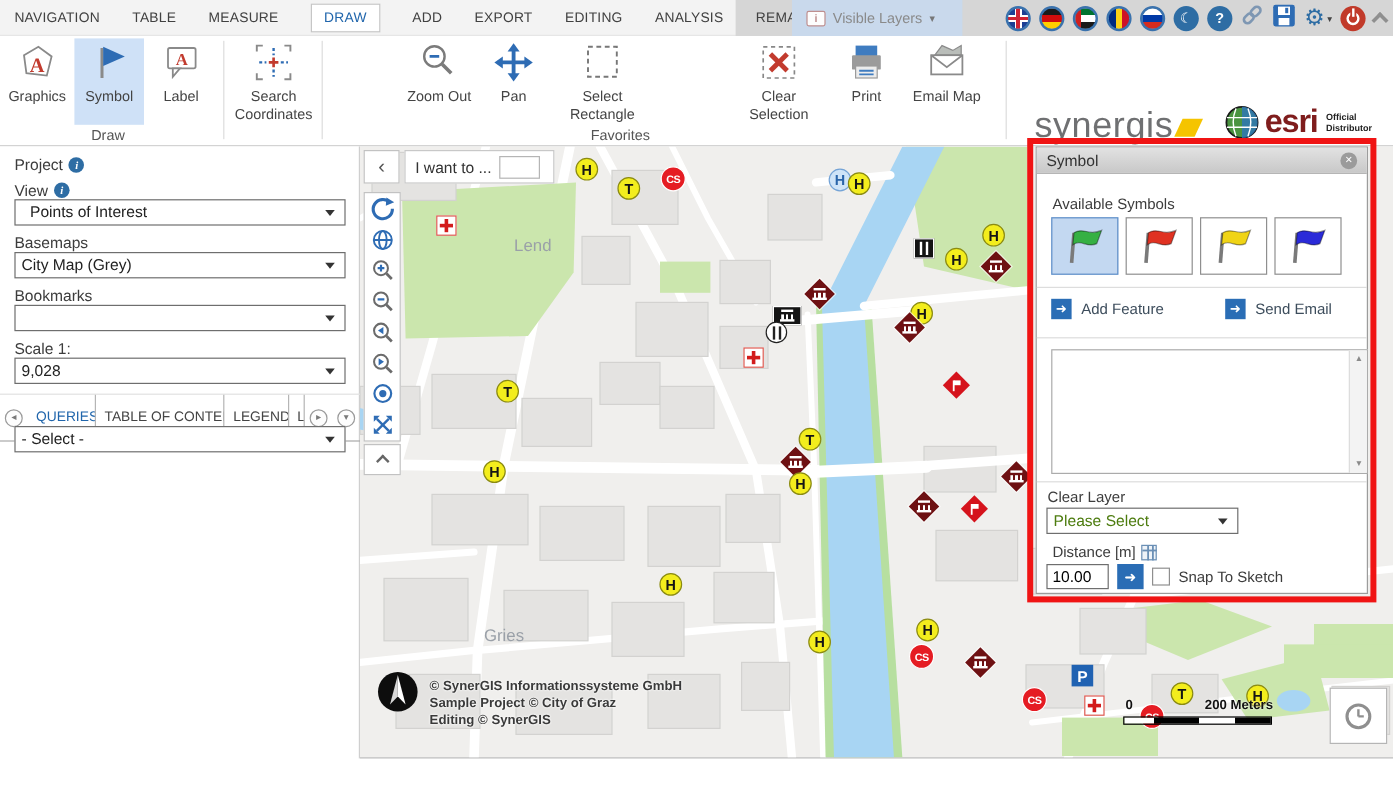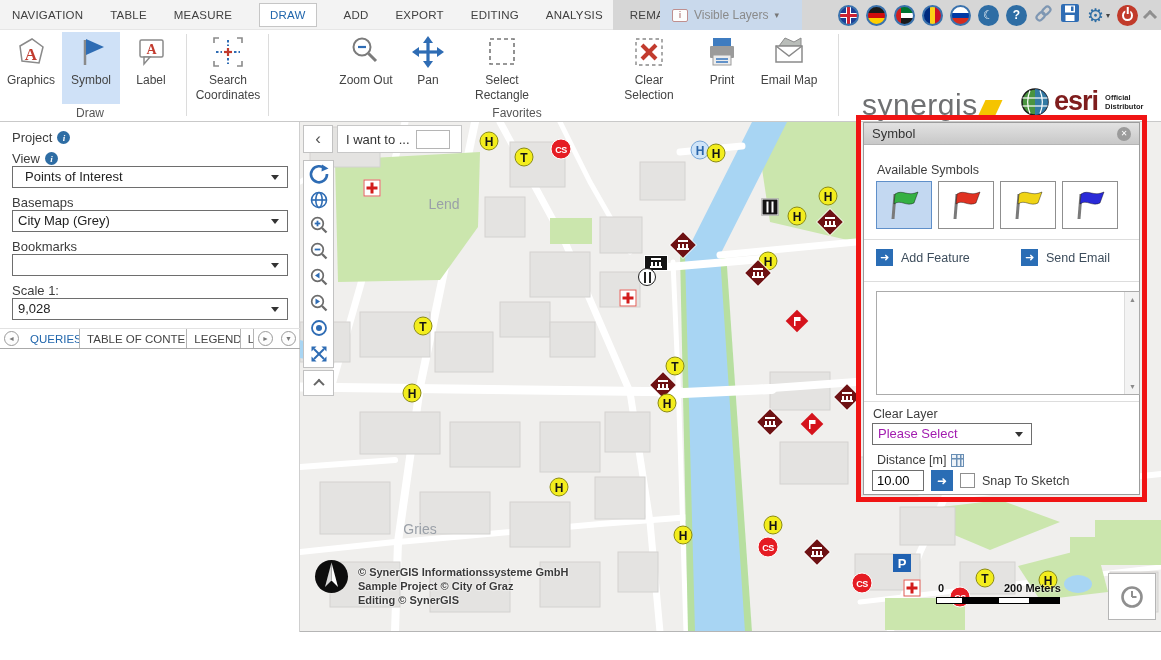--- a/index.html
+++ b/index.html
@@ -53,21 +53,21 @@
   .esri-text { font-size:27px; font-weight:bold; color:#7f1d1d; letter-spacing:-1px; }
   .esri-tag { font-size:7.5px; font-weight:bold; color:#222; line-height:1.2; margin-left:3px; }
 
   
   .sidebar { position:absolute; left:0; top:122px; width:300px; height:510px; background:#fff; border-right:1px solid #cfcfcf; }
   .sb-label { position:absolute; left:12px; font-size:13px; color:#3c3c3c; display:flex; align-items:center; gap:5px; }
   .info-i { width:13px; height:13px; border-radius:50%; background:#2e6da4; color:#fff; font-size:9px; font-weight:bold; font-style:italic; display:flex; align-items:center; justify-content:center; font-family:"Liberation Serif",serif; }
   .dd { position:absolute; left:12px; width:276px; height:22px; border:1px solid #6e6e6e; background:#fff; font-size:13px; color:#222; line-height:20px; padding-left:5px; }
   .dd::after { content:""; position:absolute; right:8px; top:8px; border-left:4.5px solid transparent; border-right:4.5px solid transparent; border-top:5px solid #333; }
   .dd.indent { padding-left:12px; }
-  .tabstrip { position:absolute; left:0; top:206px; width:300px; height:21px; display:flex; align-items:stretch; border-top:1px solid #e2e2e2; border-bottom:1px solid #aaa; }
+  .tabstrip { position:absolute; left:0; top:206px; width:300px; height:40px; display:flex; align-items:stretch; border-top:1px solid #e2e2e2; border-bottom:1px solid #aaa; }
   .tab { font-size:11.5px; color:#444; display:flex; align-items:center; padding:0 7px; border-right:1px solid #b5b5b5; white-space:nowrap; overflow:hidden; }
   .tab.active { color:#2166ac; }
   .tab.trunc { max-width:15px; padding-right:0; }
   .tcircle { width:15px; height:15px; border:1px solid #9a9a9a; border-radius:50%; color:#7a7a7a; font-size:7px; display:flex; align-items:center; justify-content:center; align-self:center; margin:0 4px; flex:0 0 auto; background:#fdfdfd; }
 
   
   .map { position:absolute; left:300px; top:122px; width:861px; height:510px; background:#f0efed; overflow:hidden; border-bottom:1px solid #b5b5b5; }
   .map svg.bgmap { position:absolute; left:0; top:0; }
   .place-label { position:absolute; transform:translate(-50%,-50%); color:#9aa0a8; font-size:14px; z-index:4; }
   .mk { position:absolute; transform:translate(-50%,-50%); z-index:5; display:flex; align-items:center; justify-content:center; cursor:pointer; }
@@ -131,21 +131,21 @@
   .symflag { position:absolute; top:58px; width:56px; height:48px; background:#fff; border:1px solid #8f8f8f; display:flex; align-items:center; justify-content:center; cursor:pointer; }
   .symflag.selected { background:#c3d8f1; border:1px solid #5f8fc9; }
   .sep { position:absolute; left:0; right:0; height:0; border-top:1px solid #ddd; }
   .action { position:absolute; top:126px; display:flex; align-items:center; gap:8px; cursor:pointer; }
   .blue-arrow { width:17px; height:17px; background:#2a6db5; color:#fff; font-size:11px; font-weight:bold; display:flex; align-items:center; justify-content:center; }
   .action-label { font-size:12.5px; color:#3d4d5c; }
   .listbox { position:absolute; left:12px; top:168px; width:264px; height:104px; border:1px solid #ababab; background:#fff; }
   .lb-scroll { position:absolute; right:0; top:0; bottom:0; width:15px; background:#f3f3f3; border-left:1px solid #ddd; }
   .lb-up,.lb-dn { position:absolute; left:0; width:15px; height:15px; color:#8a8a8a; font-size:7px; display:flex; align-items:center; justify-content:center; cursor:pointer; }
   .lb-up { top:0; } .lb-dn { bottom:0; }
-  .snap-dd { position:absolute; left:8px; top:300px; width:160px; height:22px; border:1px solid #6e6e6e; font-size:13px; color:#a21caf; line-height:20px; padding-left:5px; }
+  .snap-dd { position:absolute; left:8px; top:300px; width:160px; height:22px; border:1px solid #6e6e6e; font-size:13px; color:#4d7c0f; line-height:20px; padding-left:5px; }
   .snap-dd::after { content:""; position:absolute; right:8px; top:8px; border-left:4.5px solid transparent; border-right:4.5px solid transparent; border-top:5px solid #333; }
   .dist-label { position:absolute; left:13px; top:330px; font-size:12.5px; color:#3c3c3c; display:flex; align-items:center; gap:5px; }
   .grid-icon { width:13px; height:13px; border:1px solid #6a8fb5; background:
       linear-gradient(#6a8fb5,#6a8fb5) 0 3px/13px 1.5px no-repeat,
       linear-gradient(#6a8fb5,#6a8fb5) 3.5px 0/1.5px 13px no-repeat,
       linear-gradient(#6a8fb5,#6a8fb5) 7.5px 0/1.5px 13px no-repeat,
       #eef3f8; }
   .dist-row { position:absolute; left:8px; top:347px; display:flex; align-items:center; gap:7px; }
   .dist-input { width:52px; height:21px; border:1px solid #6e6e6e; font-size:13px; padding-left:4px; outline:none; font-family:inherit; }
   .submit-arrow { width:22px; height:21px; background:#2a6db5; color:#fff; font-size:12px; font-weight:bold; display:flex; align-items:center; justify-content:center; cursor:pointer; }
@@ -356,20 +356,21 @@
     <div class="dd" style="top:176px"><span>9,028</span></div>
     <div class="tabstrip">
       <span class="tcircle">◄</span>
       <span class="tab active">QUERIES</span>
       <span class="tab">TABLE OF CONTENT</span>
       <span class="tab">LEGEND</span>
       <span class="tab trunc">L</span>
       <span class="tcircle">►</span>
       <span class="tcircle">▼</span>
     </div>
+    <div class="dd" style="top:233px"><span>- Select -</span></div>
   </div>
 
   <div class="map">
     <svg class="bgmap" width="861" height="510" viewBox="0 0 861 510">
       <rect x="0" y="0" width="861" height="510" fill="#f0efed"></rect>
 
       <g stroke="#ffffff" fill="none" stroke-linecap="round">
         <path d="M105,0 L60,165 L30,270" stroke-width="7"></path>
         <path d="M175,0 L120,265 L98,420 L95,510" stroke-width="8"></path>
         <path d="M0,265 L385,270" stroke-width="9"></path>

